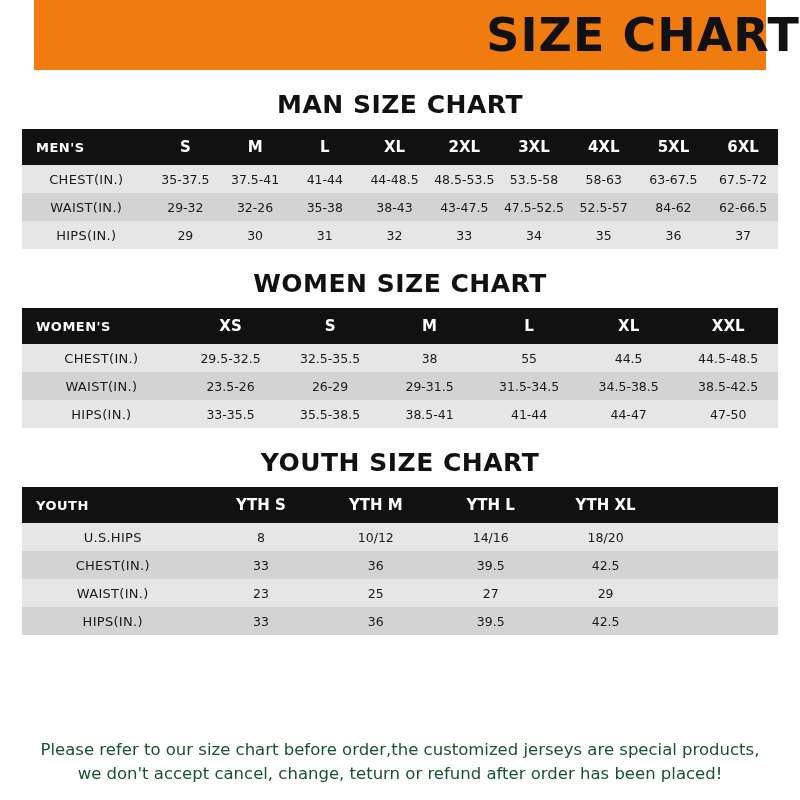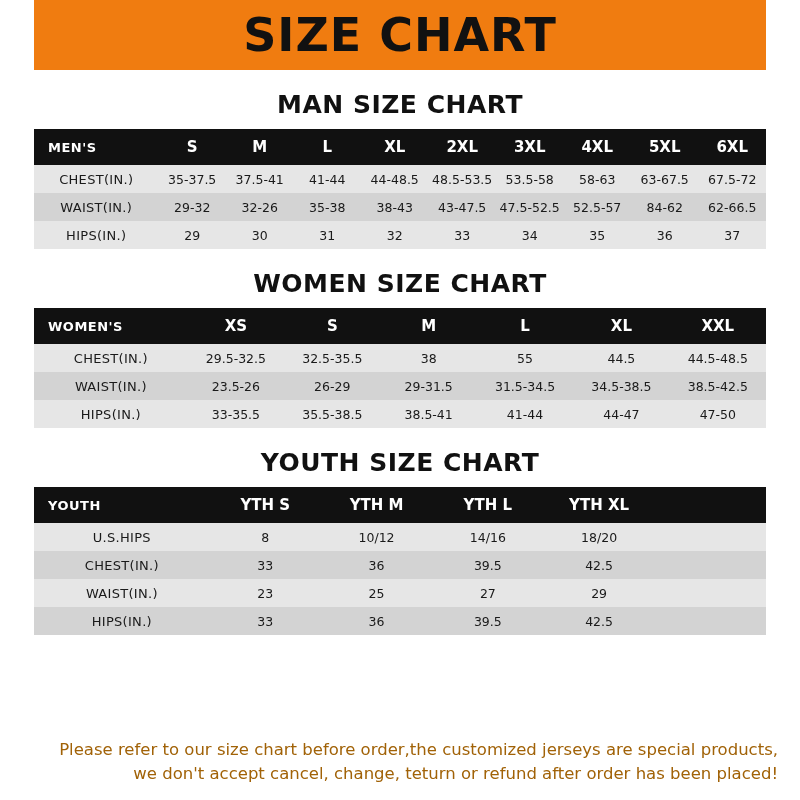--- a/index.html
+++ b/index.html
@@ -21,21 +21,21 @@
     background: #ffffff;
     display: flex;
     flex-direction: column;
   }
   
   .header-band {
     background: #f07c10;
     height: 70px;
     display: flex;
     align-items: center;
-    justify-content: center;
+    justify-content: flex-end;
     position: relative;
   }
   .header-band .white-panel-left,
   .header-band .white-panel-right {
     position: absolute;
     top: 0;
     width: 34px;
     height: 70px;
     background: #ffffff;
   }
@@ -47,21 +47,21 @@
     font-size: 46px;
     letter-spacing: 1px;
     color: #111111;
     text-align: center;
     line-height: 1;
     position: relative;
     z-index: 2;
   }
   
   .content {
-    padding: 0 34px;
+    padding: 0 22px;
     flex: 1;
     display: flex;
     flex-direction: column;
   }
   .section-title {
     text-align: center;
     font-weight: bold;
     font-size: 25px;
     letter-spacing: 0.5px;
     color: #111111;
@@ -100,24 +100,24 @@
   table.size-table tbody td.row-label {
     font-weight: normal;
     font-size: 13px;
     letter-spacing: 0.3px;
     text-align: center;
   }
   
   .footer-note {
     margin-top: auto;
     padding: 10px 22px 14px 22px;
-    color: #a16207;
+    color: #14532d;
     font-size: 16.5px;
     line-height: 1.45;
-    text-align: right;
+    text-align: center;
     font-family: "DejaVu Sans", sans-serif;
   }
   .footer-note .line { display: block; }
 </style>
 </head>
 <body>
 
 <div class="page">
 
   <div class="header-band">

